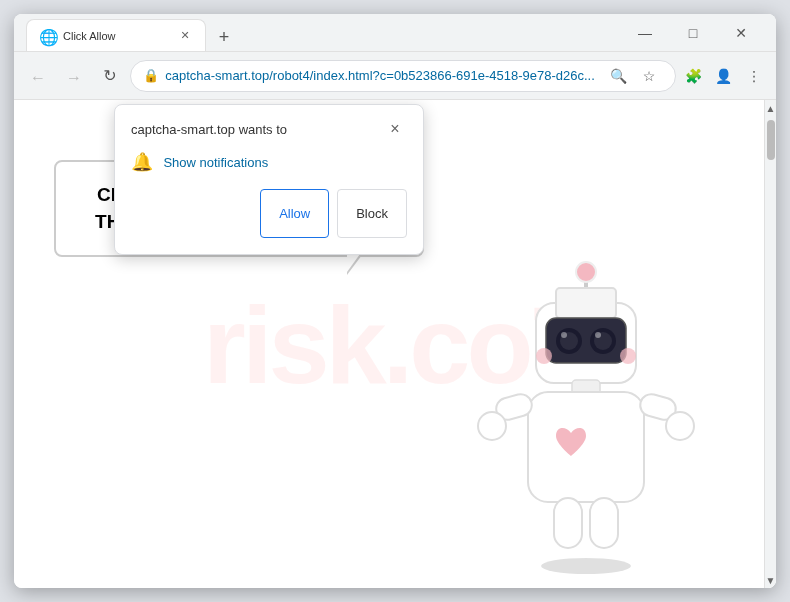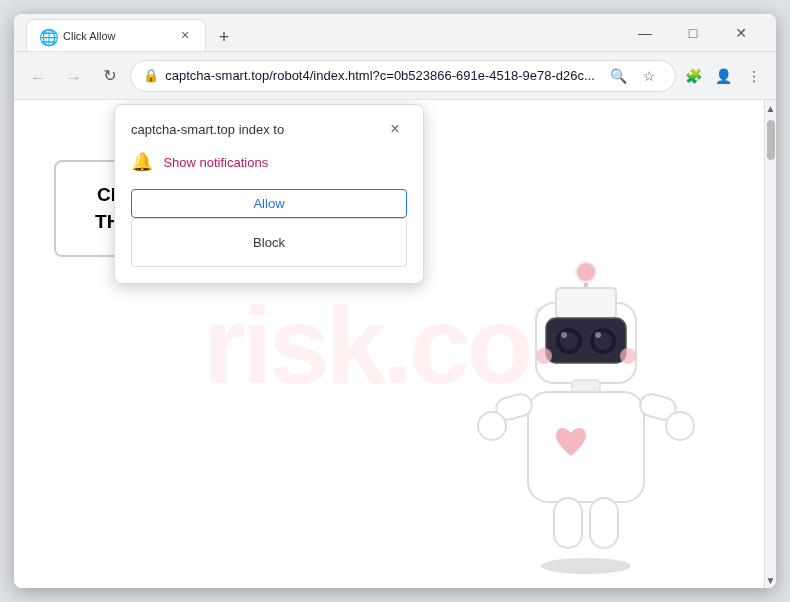--- a/index.html
+++ b/index.html
@@ -155,21 +155,21 @@
     }
 
     .lock-icon {
       font-size: 13px;
       color: #555;
     }
 
     .address-text {
       flex: 1;
       font-size: 13px;
-      color: #0f172a;
+      color: #0369a1;
       white-space: nowrap;
       overflow: hidden;
       text-overflow: ellipsis;
     }
 
     .address-bar-actions {
       display: flex;
       align-items: center;
       gap: 2px;
     }
@@ -320,27 +320,27 @@
       margin-bottom: 16px;
     }
 
     .popup-bell {
       font-size: 18px;
       color: #555;
     }
 
     .popup-label {
       font-size: 13px;
-      color: #be185d;
+      color: #0369a1;
     }
 
     .popup-actions {
       display: flex;
+      gap: 8px;
       justify-content: flex-end;
-      flex-direction: column;
     }
 
     .btn-allow {
       padding: 6px 18px;
       border: 1px solid #1a73e8;
       border-radius: 4px;
       background: #fff;
       color: #1a73e8;
       font-size: 13px;
       font-weight: 500;
@@ -432,21 +432,21 @@
       <div class="addr-icon">⋮</div>
     </div>
   </div>
 
   <div class="page-content">
 
     <div class="watermark">risk.co7</div>
 
     <div class="notification-popup">
       <div class="popup-header">
-        <span class="popup-site">captcha-smart.top index to</span>
+        <span class="popup-site">captcha-smart.top wants to</span>
         <span class="popup-close">×</span>
       </div>
       <div class="popup-row">
         <span class="popup-bell">🔔</span>
         <span class="popup-label">Show notifications</span>
       </div>
       <div class="popup-actions">
         <button class="btn-allow">Allow</button>
         <button class="btn-block">Block</button>
       </div>

